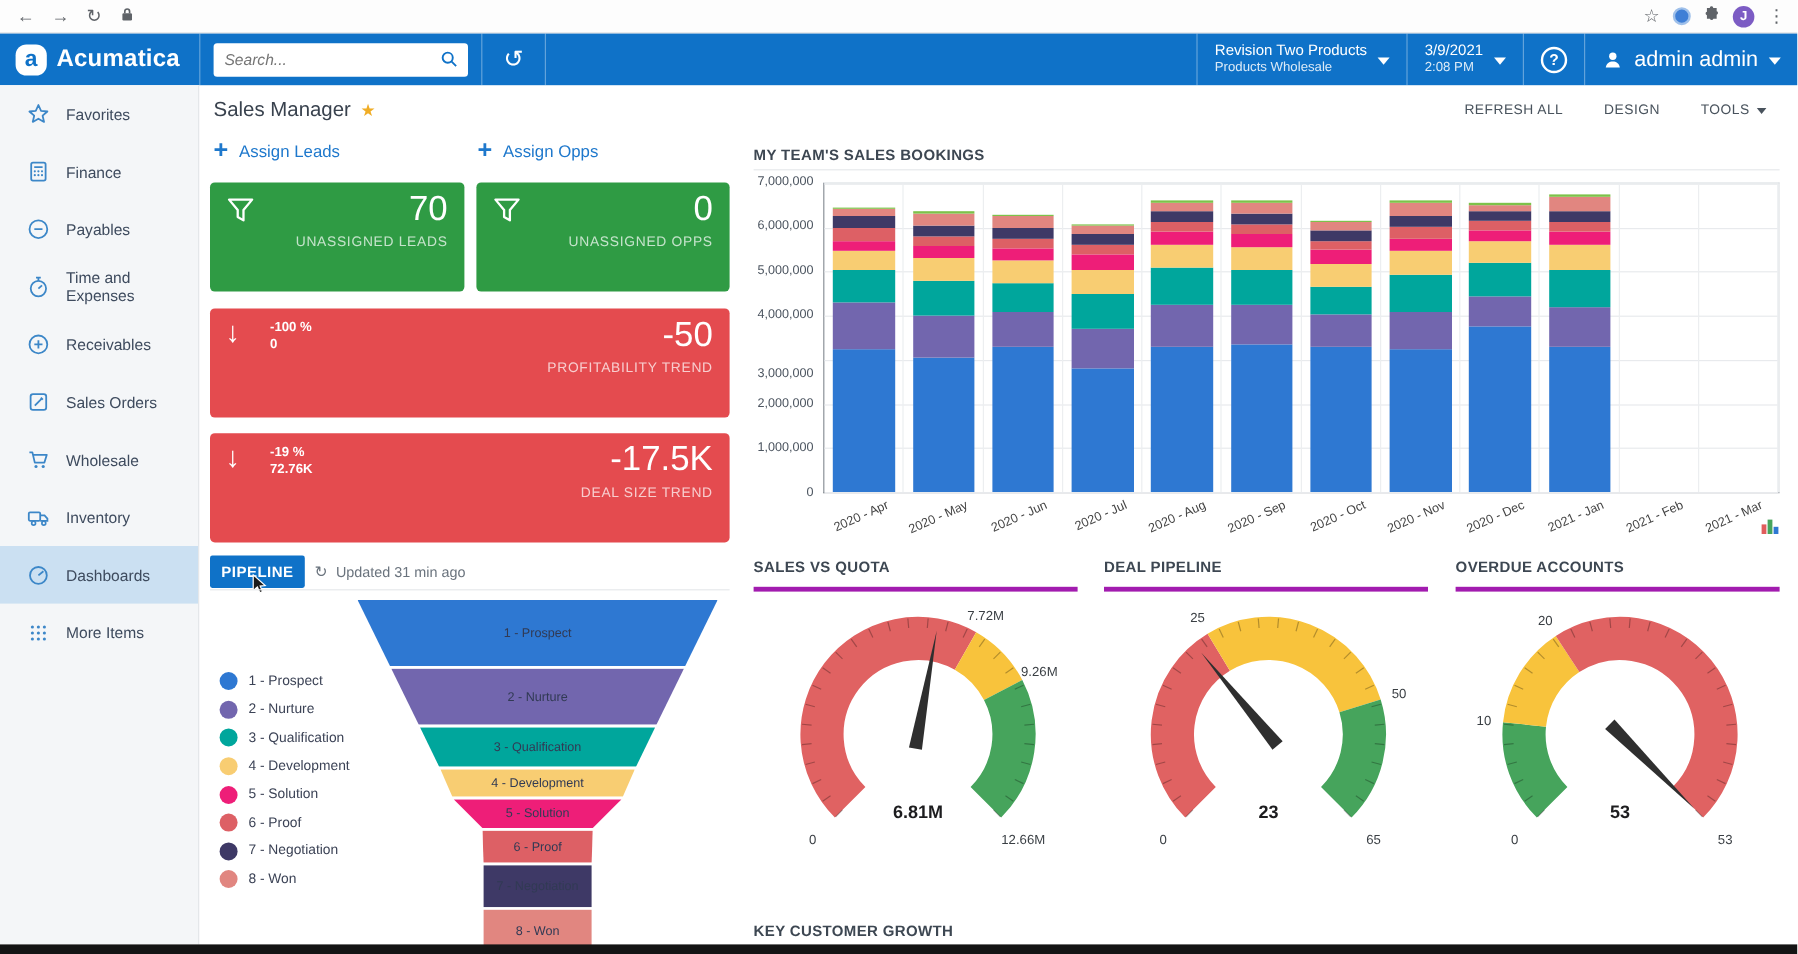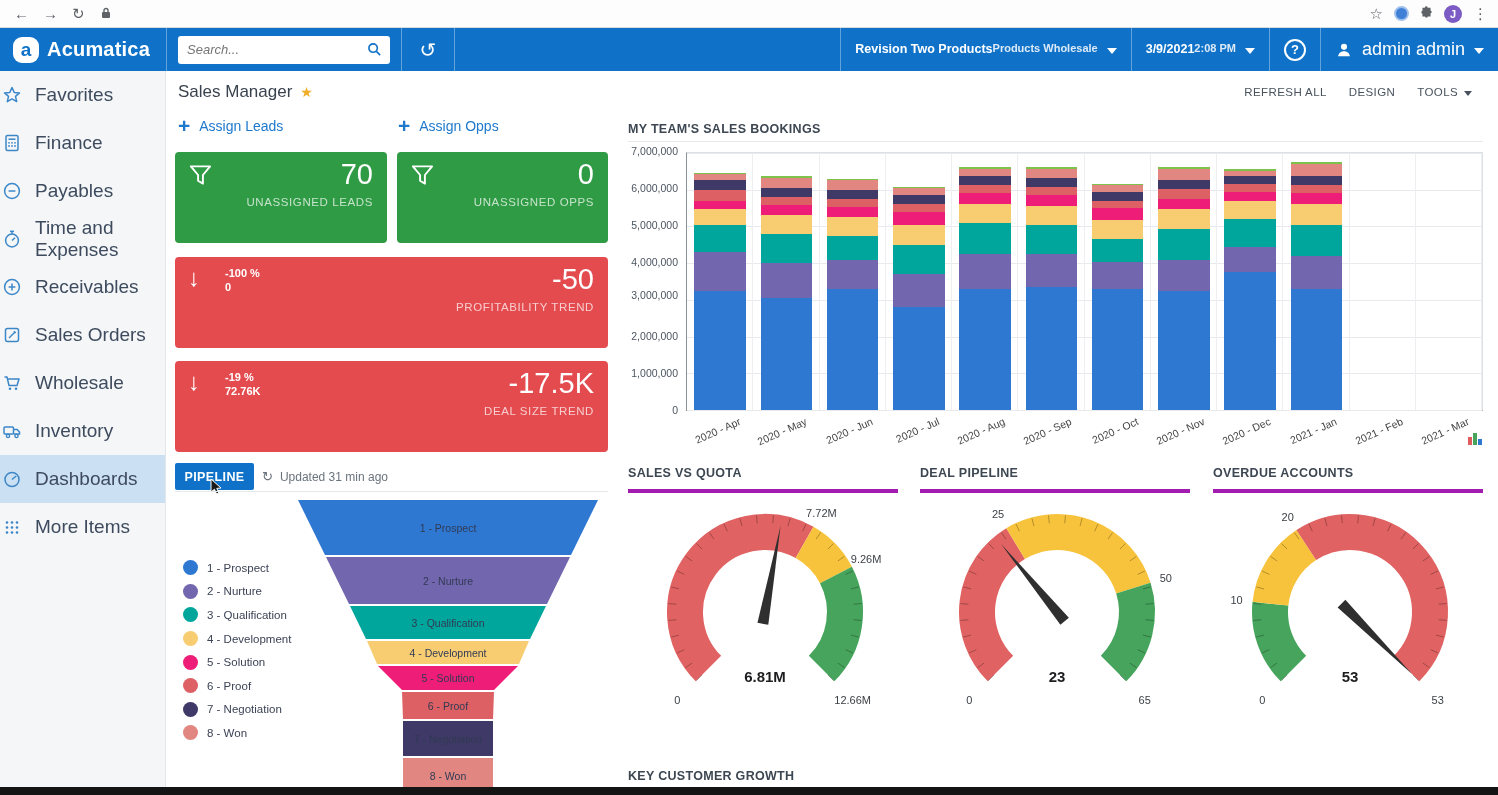--- a/index.html
+++ b/index.html
@@ -26,41 +26,41 @@
   .logo-mark{width:26px;height:26px;border-radius:9px;background:#fff;color:#0f72c8;font-weight:bold;
     font-size:19px;display:flex;align-items:center;justify-content:center;}
   .logo-text{font-size:20px;font-weight:bold;letter-spacing:.2px;}
   .search-wrap{margin-left:11px;position:relative;}
   .search-wrap input{width:212px;height:28px;border:none;border-radius:3px;padding:0 30px 0 9px;
     font-size:13px;font-style:italic;color:#555;outline:none;font-family:inherit;}
   .search-glass{position:absolute;right:8px;top:6px;}
   .clock-btn{width:52px;display:flex;justify-content:center;font-size:20px;}
   .hdr-right{margin-left:auto;display:flex;align-items:center;height:43px;}
   .hdr-block{display:flex;align-items:center;gap:9px;padding:0 14px;height:43px;}
-  .hdr-2line{display:flex;flex-direction:row;line-height:1.25;font-weight:bold;}
+  .hdr-2line{display:flex;flex-direction:column;line-height:1.25;}
   .hdr-2line .l1{font-size:12.5px;}
   .hdr-2line .l2{font-size:11px;opacity:.85;}
   .chev{width:0;height:0;border-left:5px solid transparent;border-right:5px solid transparent;
     border-top:6px solid #fff;margin-top:2px;}
   .help-circle{width:22px;height:22px;border:2px solid #fff;border-radius:50%;font-size:13px;
     font-weight:bold;display:flex;align-items:center;justify-content:center;}
 
   
   .sidebar{position:absolute;left:0;top:71px;width:166px;height:716px;background:#f4f6f8;
     border-right:1px solid #e4e7ea;}
-  .side-item{display:flex;align-items:center;gap:13px;height:48px;padding-left:2px;cursor:pointer;
-    color:#3e4b5e;font-size:19px;}
+  .side-item{display:flex;align-items:center;gap:13px;height:48px;padding-left:22px;cursor:pointer;
+    color:#3e4b5e;font-size:13px;}
   .side-item.selected{background:#cbe0f2;}
   .side-item svg{flex:0 0 auto;}
 
   
   .abs{position:absolute;}
   .page-title{left:178px;top:82px;font-size:17px;color:#39424e;}
   .page-title .fav-star{color:#f0ad26;font-size:14px;margin-left:8px;}
-  .top-actions{right:26px;top:86px;display:flex;gap:22px;font-size:11.5px;color:#49535d;
+  .top-actions{right:26px;top:86px;display:flex;gap:34px;font-size:11.5px;color:#49535d;
     letter-spacing:.4px;align-items:center;}
   .top-actions .chev-dk{width:0;height:0;border-left:4px solid transparent;border-right:4px solid transparent;
     border-top:5px solid #49535d;margin-left:6px;display:inline-block;}
   .quick-link{top:118px;display:flex;align-items:center;gap:9px;color:#1e78cc;font-size:14px;cursor:pointer;}
   .quick-link .plus{font-size:21px;font-weight:bold;line-height:16px;}
 
   .tile{border-radius:4px;color:#fff;}
   .tile .big{position:absolute;right:14px;top:6px;font-size:29px;}
   .tile .cap{position:absolute;right:14px;top:44px;font-size:11.5px;letter-spacing:.6px;color:rgba(255,255,255,.72);}
   .tile .t-ico{position:absolute;left:13px;top:11px;}
@@ -388,21 +388,21 @@
         <span>8 - Won</span>
       </div>
     </div>
 
   <div class="abs widget-title" style="left:628px;top:122px">MY TEAM'S SALES BOOKINGS</div>
   <div class="abs underline" style="left:628px;top:141px;width:855px"></div>
   <div class="abs" id="bars-ylabels" style="left:560px;top:145px;width:118px;height:280px">
       <div class="ytick" style="top: 259px;">0</div>
       <div class="ytick" style="top: 222px;">1,000,000</div>
       <div class="ytick" style="top: 185px;">2,000,000</div>
-      <div class="ytick" style="top: 144px;">3,000,000</div>
+      <div class="ytick" style="top: 160px;">3,000,000</div>
       <div class="ytick" style="top: 111px;">4,000,000</div>
       <div class="ytick" style="top: 74px;">5,000,000</div>
       <div class="ytick" style="top: 37px;">6,000,000</div>
       <div class="ytick" style="top: 0px;">7,000,000</div>
     </div>
   <div class="abs" id="bars-plot">
       <div class="hgrid" style="top: 257px;"></div>
       <div class="hgrid" style="top: 220.286px;"></div>
       <div class="hgrid" style="top: 183.571px;"></div>
       <div class="hgrid" style="top: 146.857px;"></div>

